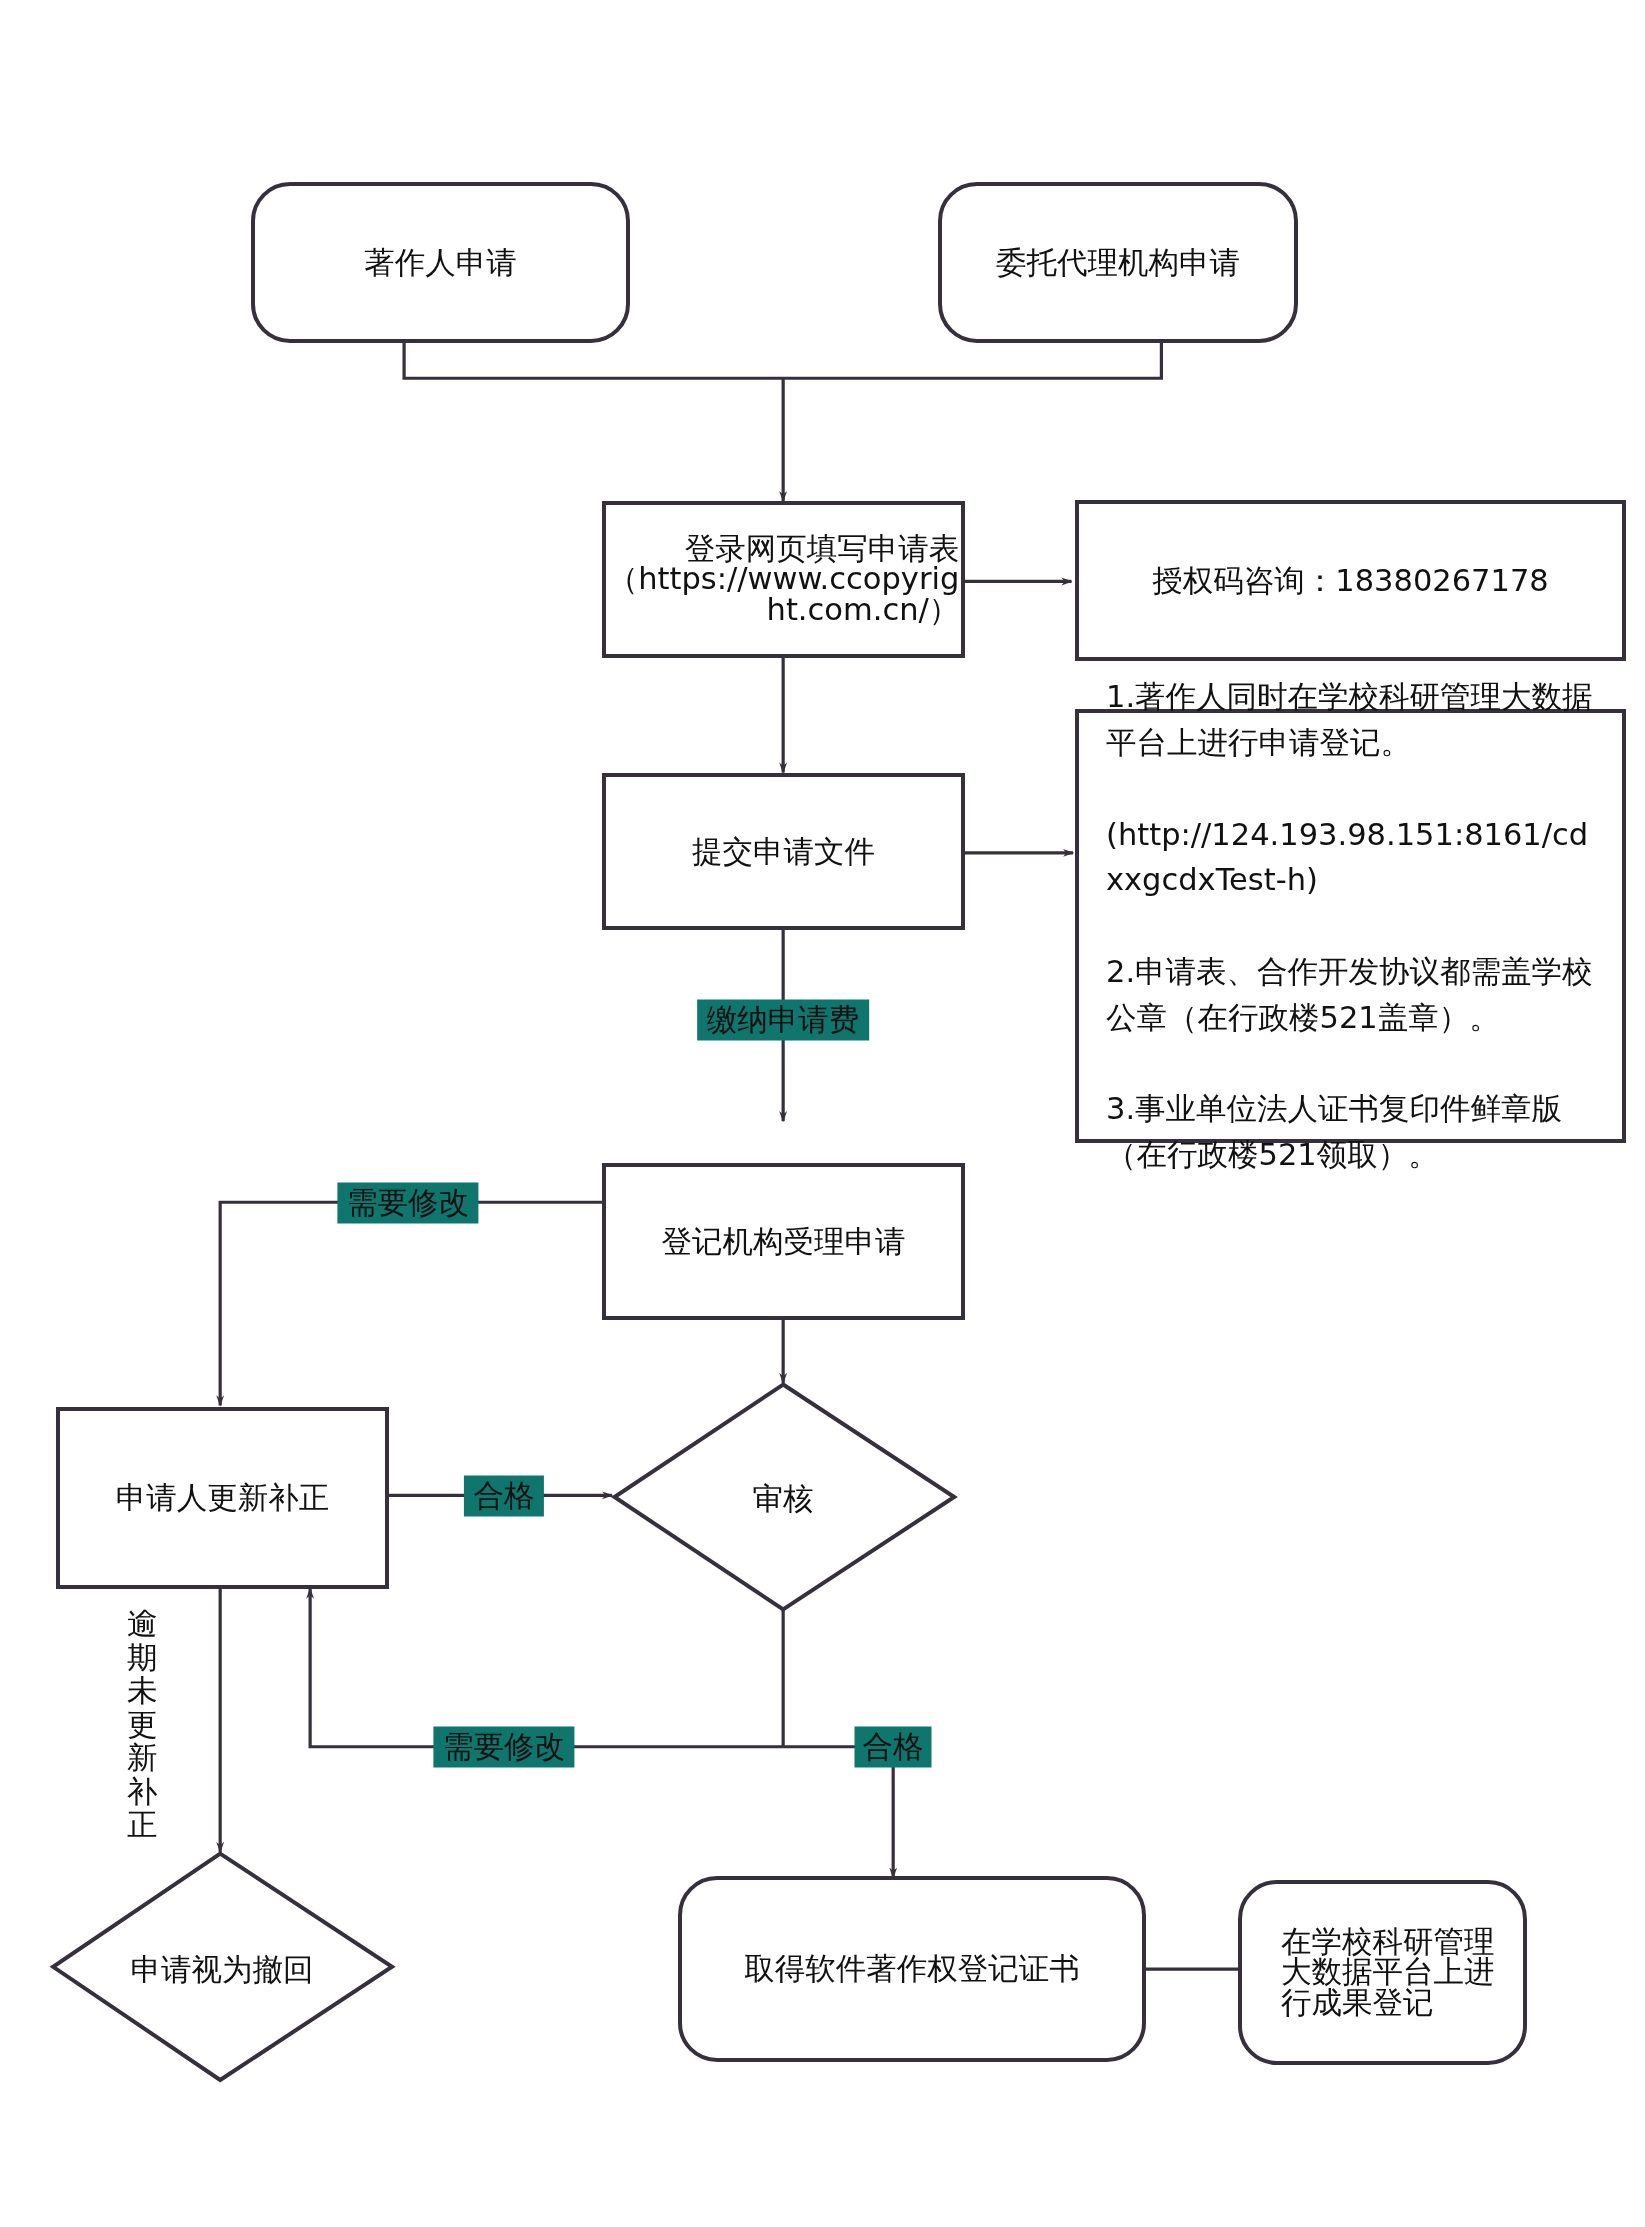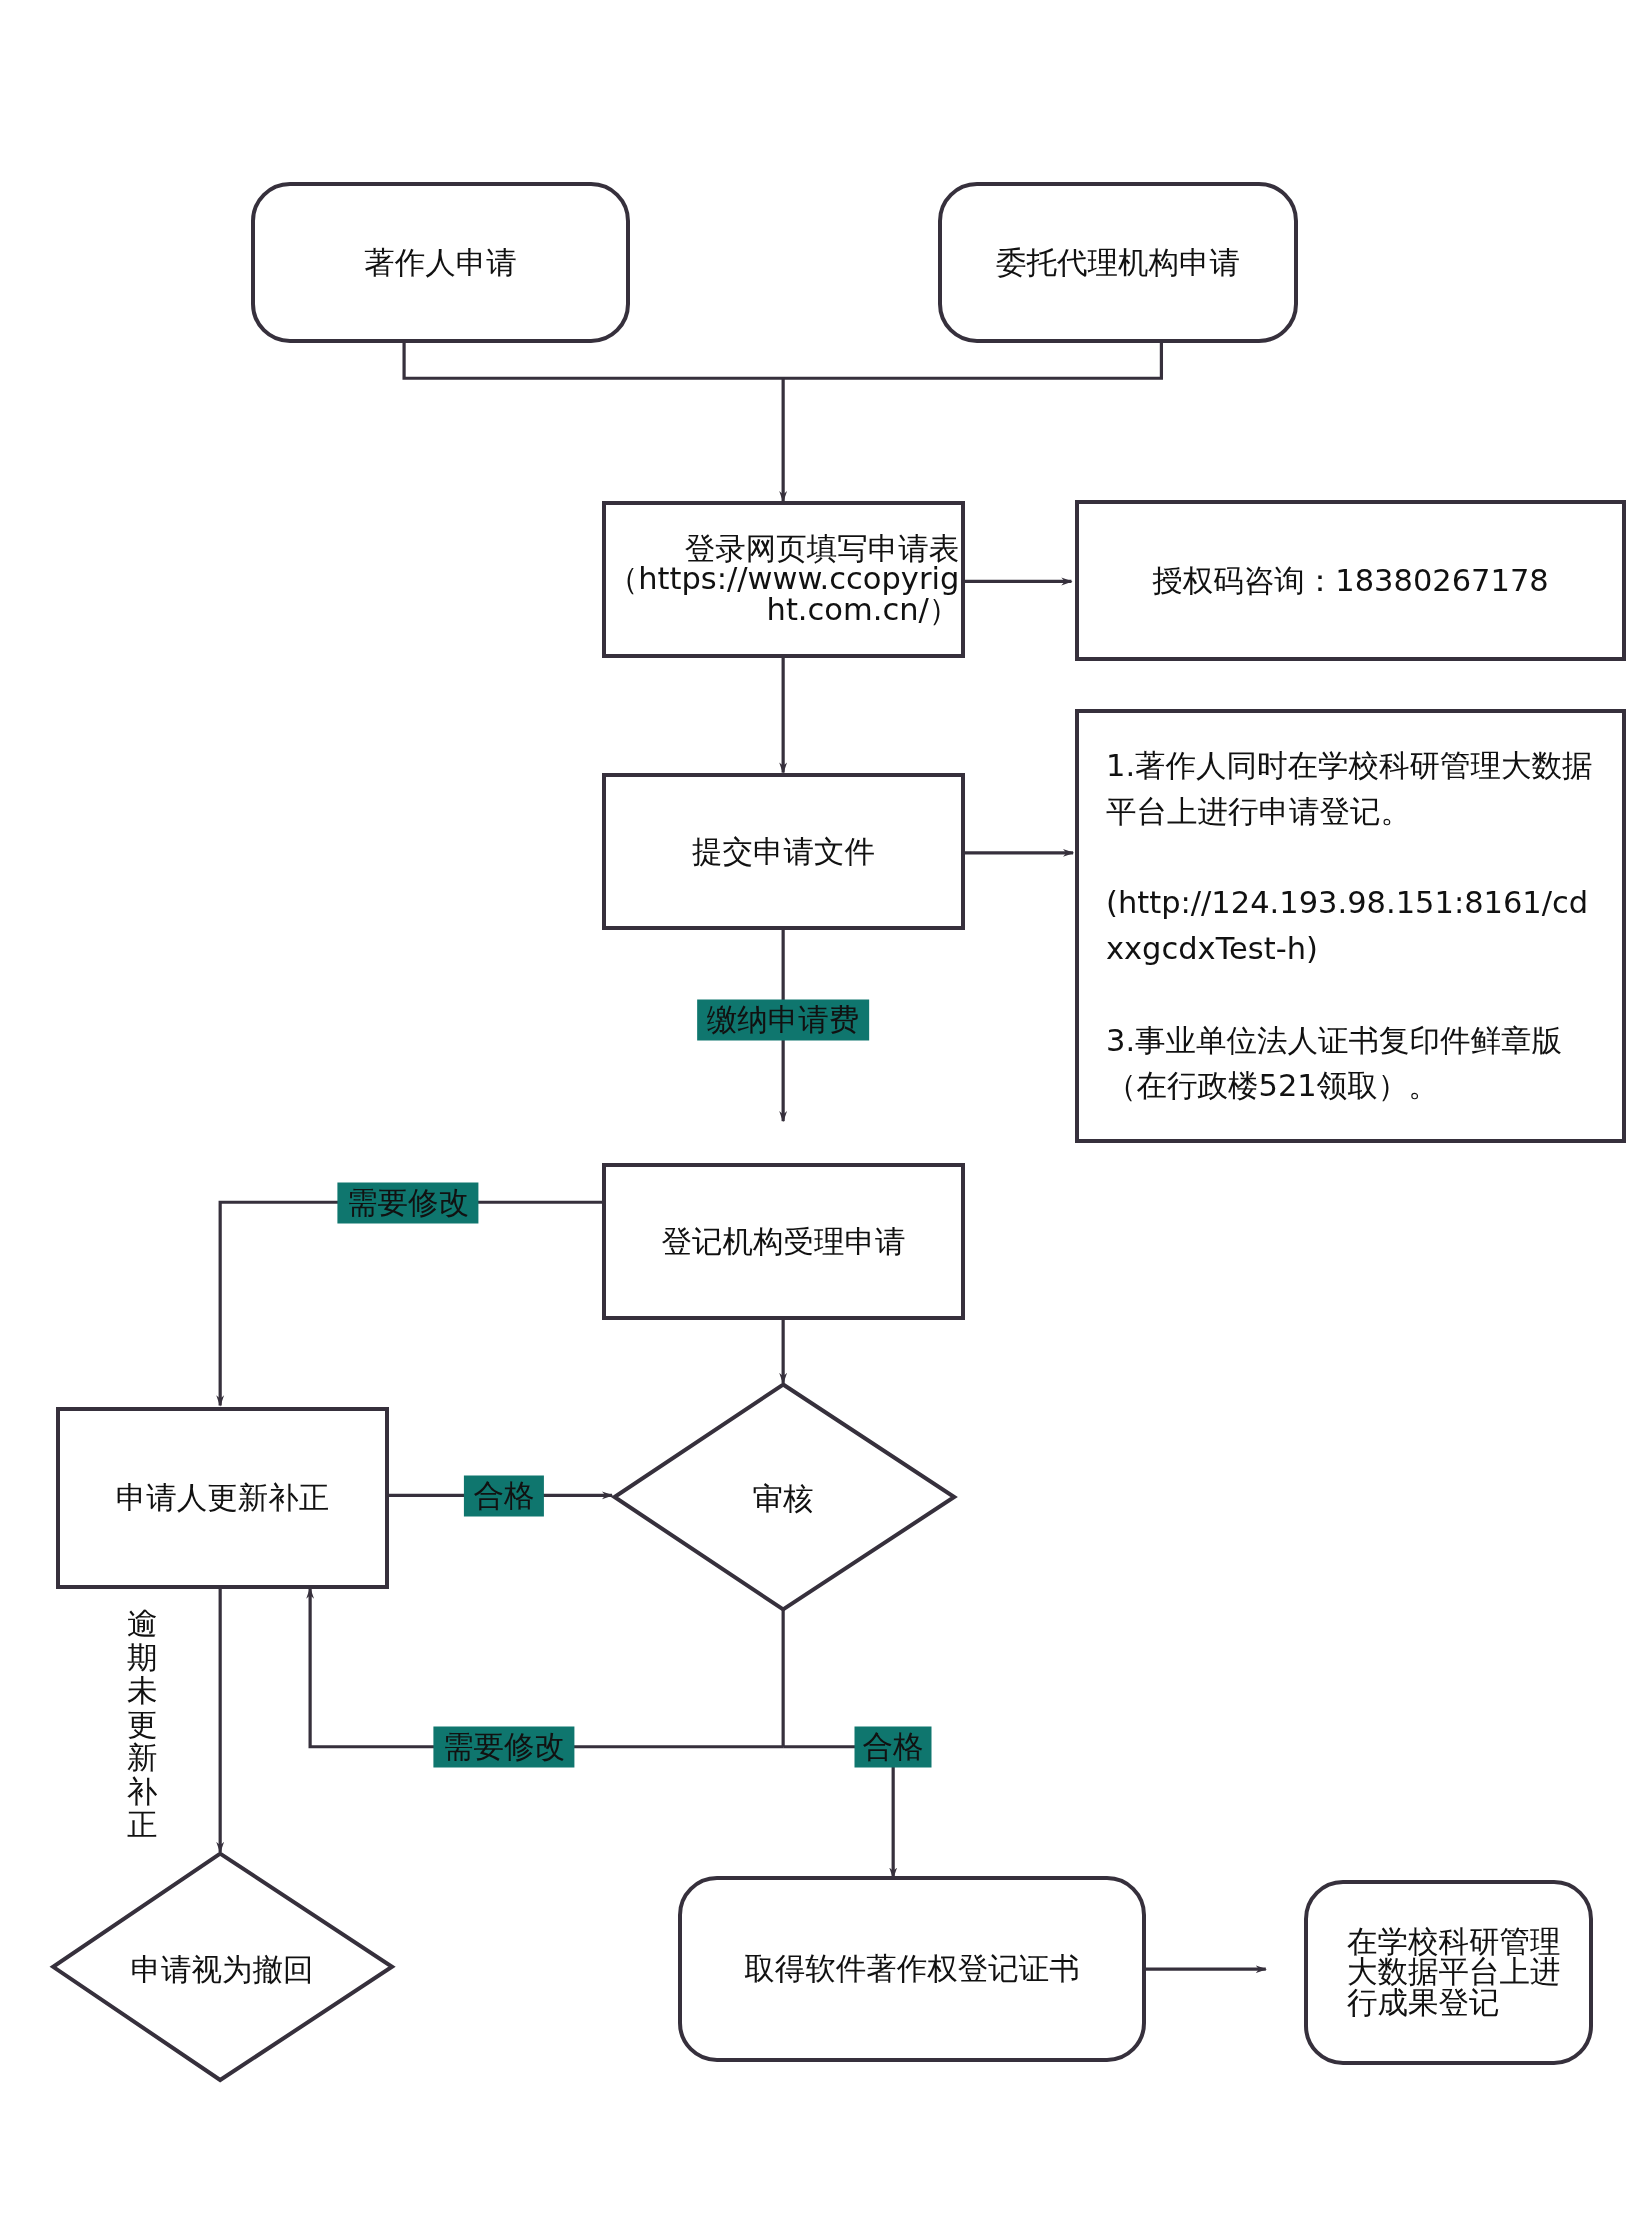--- a/index.html
+++ b/index.html
@@ -71,33 +71,34 @@
 <div class="node" style="left:1075px;top:500px;width:551px;height:161px;">
   <span class="node-text">授权码咨询：18380267178</span>
 </div>
 <div class="node" style="left:602px;top:773px;width:363px;height:157px;">
   <span class="node-text">提交申请文件</span>
 </div>
 <div class="node" style="left:1075px;top:709px;width:551px;height:434px;justify-content:flex-start;padding:0 19px 0 27px;">
   <div class="info-text">
     <div>1.著作人同时在学校科研管理大数据平台上进行申请登记。</div>
     <div style="word-break:break-all;">(http://124.193.98.151:8161/cdxxgcdxTest-h)</div>
+    <div>2.申请表、合作开发协议都需盖学校公章（在行政楼521盖章）。</div>
     <div>3.事业单位法人证书复印件鲜章版（在行政楼521领取）。</div>
   </div>
 </div>
 <div class="node" style="left:602px;top:1123px;width:363px;height:157px;margin-top:40px;">
   <span class="node-text">登记机构受理申请</span>
 </div>
 <div class="node" style="left:56px;top:1407px;width:333px;height:182px;">
   <span class="node-text">申请人更新补正</span>
 </div>
 <div class="node rounded" style="left:678px;top:1876px;width:468px;height:186px;">
   <span class="node-text">取得软件著作权登记证书</span>
 </div>
-<div class="node rounded" style="left:1304px;top:1880px;width:289px;height:185px;justify-content:flex-start;padding-left:39px;">
+<div class="node rounded" style="left:1238px;top:1880px;width:289px;height:185px;justify-content:flex-start;padding-left:39px;">
   <span class="node-text" style="text-align:left;line-height:1.0;">在学校科研管理
 大数据平台上进
 行成果登记</span>
 </div>
 
 <span class="diamond-text" style="left:783px;top:1499px;">审核</span>
 <span class="diamond-text" style="left:222px;top:1970px;">申请视为撤回</span>
 
 <span class="edge-label" style="left:783px;top:1020px;">缴纳申请费</span>
 <span class="edge-label" style="left:408px;top:1203px;">需要修改</span>

